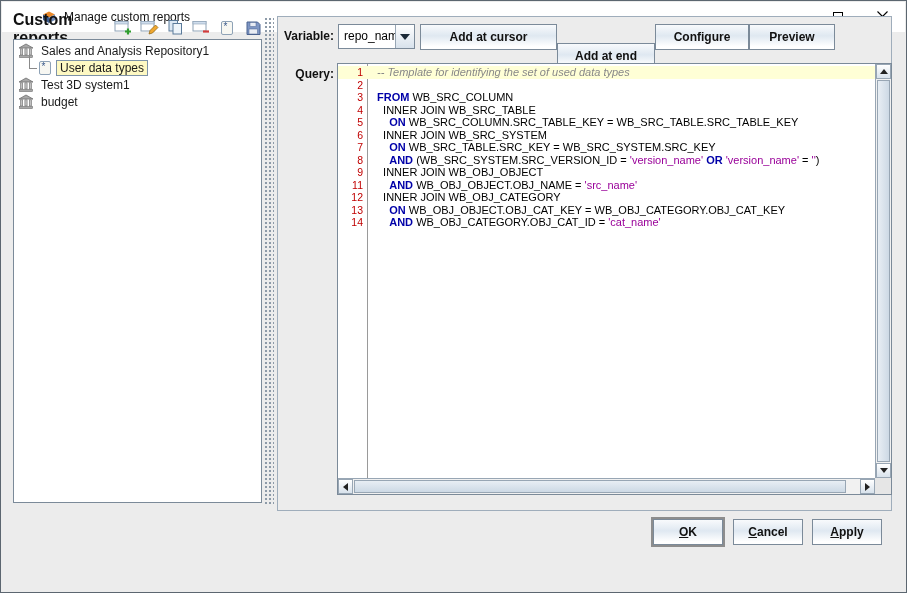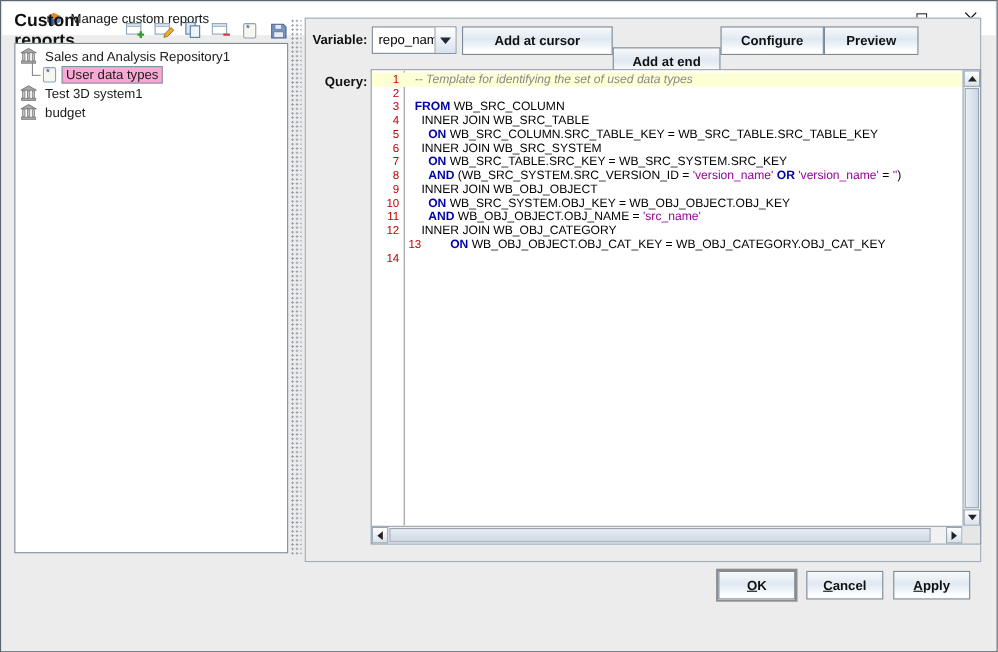--- a/index.html
+++ b/index.html
@@ -194,21 +194,21 @@
             <rect x="1.5" y="12.5" width="13" height="2" fill="#a8a8a8" stroke="#6e6e6e" stroke-width="0.6"></rect>
           </svg></span>
         <span class="tree-label">Sales and Analysis Repository1</span>
       </div>
       <div class="tree-row level1">
         <span class="connector"></span>
         <span class="tree-icon"><svg width="16" height="16" viewBox="0 0 16 16">
             <rect x="2.5" y="1.5" width="11" height="13" rx="1.5" fill="#f7f7f2" stroke="#8ea2b6"></rect>
             <text x="4.5" y="9.5" font-size="10" fill="#3a5a8c" font-family="sans-serif">*</text>
           </svg></span>
-        <span class="tree-label selected" style="background: #f9a8d4;">User data types</span>
+        <span class="tree-label selected" style="background: #fef9c3;">User data types</span>
       </div>
       <div class="tree-row level0">
         <span class="tree-icon"><svg width="16" height="16" viewBox="0 0 16 16">
             <polygon points="8,1 15,5 1,5" fill="#a8a8a8" stroke="#6e6e6e" stroke-width="0.8"></polygon>
             <rect x="2.5" y="5.8" width="2.2" height="6.2" fill="#c2c2c2" stroke="#6e6e6e" stroke-width="0.6"></rect>
             <rect x="6.9" y="5.8" width="2.2" height="6.2" fill="#c2c2c2" stroke="#6e6e6e" stroke-width="0.6"></rect>
             <rect x="11.3" y="5.8" width="2.2" height="6.2" fill="#c2c2c2" stroke="#6e6e6e" stroke-width="0.6"></rect>
             <rect x="1.5" y="12.5" width="13" height="2" fill="#a8a8a8" stroke="#6e6e6e" stroke-width="0.6"></rect>
           </svg></span>
         <span class="tree-label">Test 3D system1</span>
@@ -276,37 +276,34 @@
             </div>
             <div class="code-line">
               <span class="ln" style="color: rgb(192, 0, 0);">8</span>
               <span class="code-text"><span style="color: rgb(0, 0, 0);">    </span><span style="color: rgb(0, 0, 168); font-weight: bold;">AND</span><span style="color: rgb(0, 0, 0);"> (WB_SRC_SYSTEM.SRC_VERSION_ID = </span><span style="color: rgb(153, 0, 153);">'version_name'</span><span style="color: rgb(0, 0, 0);"> </span><span style="color: rgb(0, 0, 168); font-weight: bold;">OR</span><span style="color: rgb(0, 0, 0);"> </span><span style="color: rgb(153, 0, 153);">'version_name'</span><span style="color: rgb(0, 0, 0);"> = </span><span style="color: rgb(153, 0, 153);">''</span><span style="color: rgb(0, 0, 0);">)</span></span>
             </div>
             <div class="code-line">
               <span class="ln" style="color: rgb(192, 0, 0);">9</span>
               <span class="code-text"><span style="color: rgb(0, 0, 0);">  INNER JOIN WB_OBJ_OBJECT</span></span>
             </div>
             <div class="code-line">
-              <span class="ln" style="color: rgb(192, 0, 0);">10</span>
-              <span class="code-text"><span style="color: rgb(0, 0, 0);">    </span><span style="color: rgb(0, 0, 168); font-weight: bold;">ON</span><span style="color: rgb(0, 0, 0);"> WB_SRC_SYSTEM.OBJ_KEY = WB_OBJ_OBJECT.OBJ_KEY</span></span>
-            </div>
-            <div class="code-line">
               <span class="ln" style="color: rgb(192, 0, 0);">11</span>
               <span class="code-text"><span style="color: rgb(0, 0, 0);">    </span><span style="color: rgb(0, 0, 168); font-weight: bold;">AND</span><span style="color: rgb(0, 0, 0);"> WB_OBJ_OBJECT.OBJ_NAME = </span><span style="color: rgb(153, 0, 153);">'src_name'</span></span>
             </div>
             <div class="code-line">
               <span class="ln" style="color: rgb(192, 0, 0);">12</span>
               <span class="code-text"><span style="color: rgb(0, 0, 0);">  INNER JOIN WB_OBJ_CATEGORY</span></span>
             </div>
             <div class="code-line">
-              <span class="ln" style="color: rgb(192, 0, 0); padding-left: 20px;">13</span>
+              <span class="ln" style="color: rgb(192, 0, 0);">13</span>
               <span class="code-text"><span style="color: rgb(0, 0, 0);">    </span><span style="color: rgb(0, 0, 168); font-weight: bold;">ON</span><span style="color: rgb(0, 0, 0);"> WB_OBJ_OBJECT.OBJ_CAT_KEY = WB_OBJ_CATEGORY.OBJ_CAT_KEY</span></span>
             </div>
             <div class="code-line">
               <span class="ln" style="color: rgb(192, 0, 0);">14</span>
+              <span class="code-text"><span style="color: rgb(0, 0, 0);">    </span><span style="color: rgb(0, 0, 168); font-weight: bold;">AND</span><span style="color: rgb(0, 0, 0);"> WB_OBJ_CATEGORY.OBJ_CAT_ID = </span><span style="color: rgb(153, 0, 153);">'cat_name'</span></span>
             </div>
           </div>
       </div>
       <div class="vscroll">
         <button class="sb-btn sb-up">
             <span class="tri-up-s"></span>
           </button>
         <div class="v-thumb"></div>
         <button class="sb-btn sb-down">
             <span class="tri-down-s"></span>

